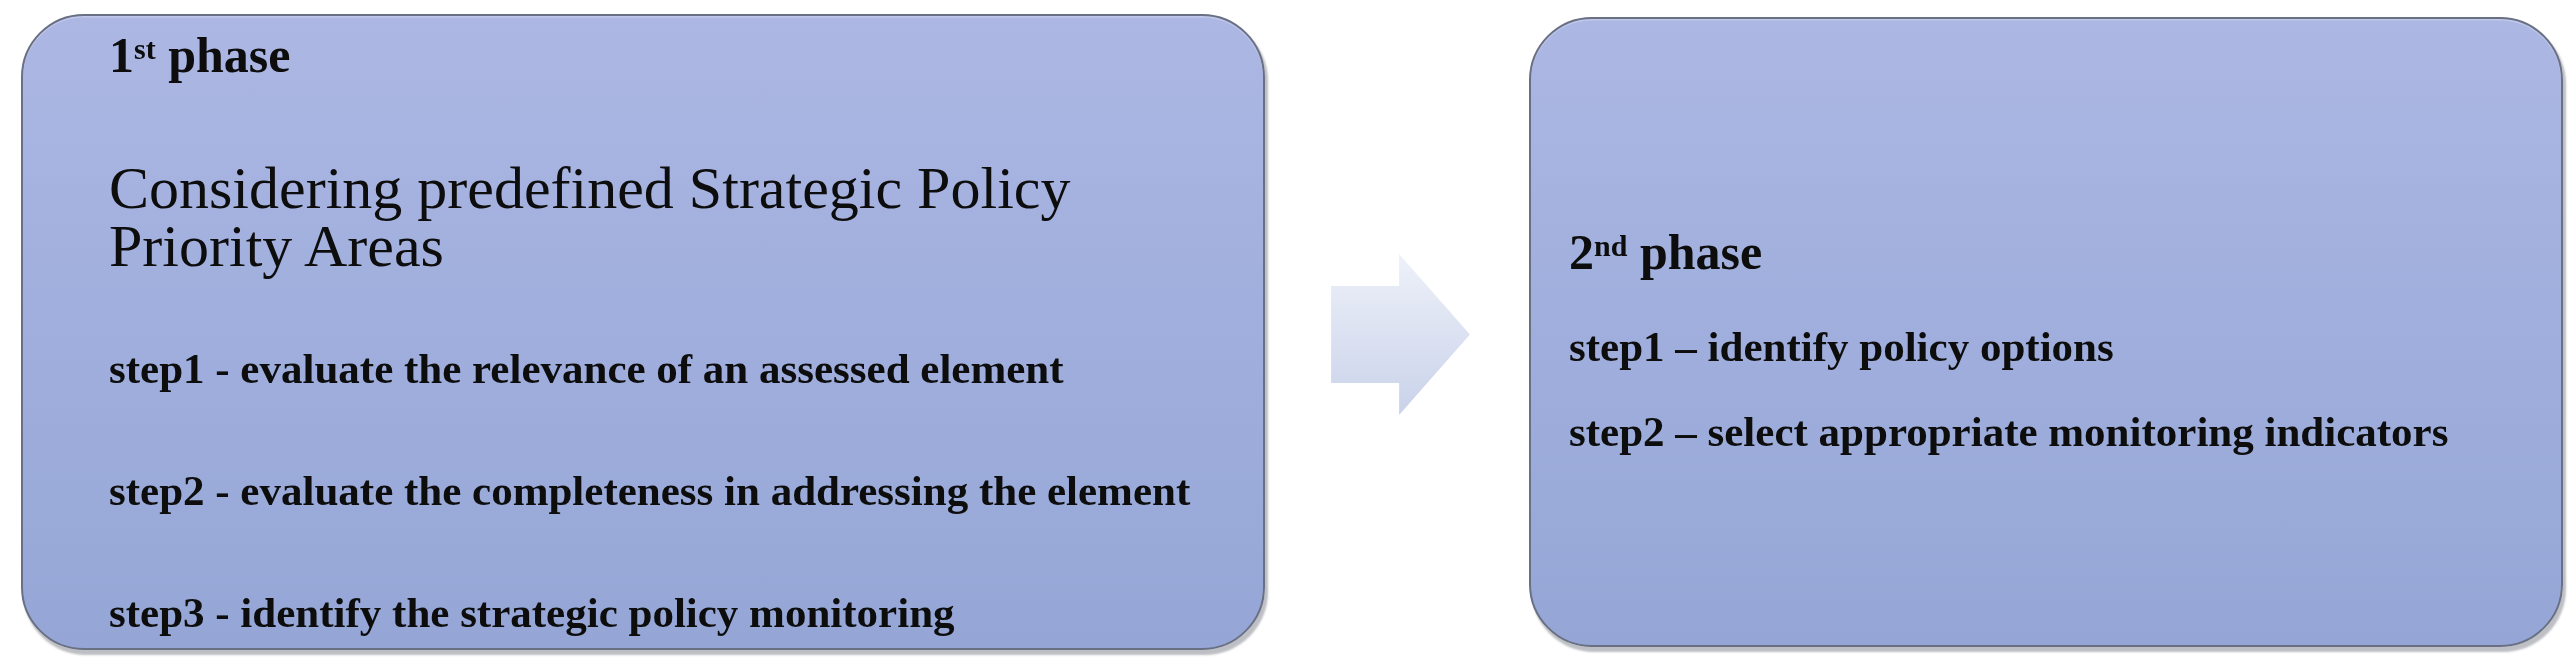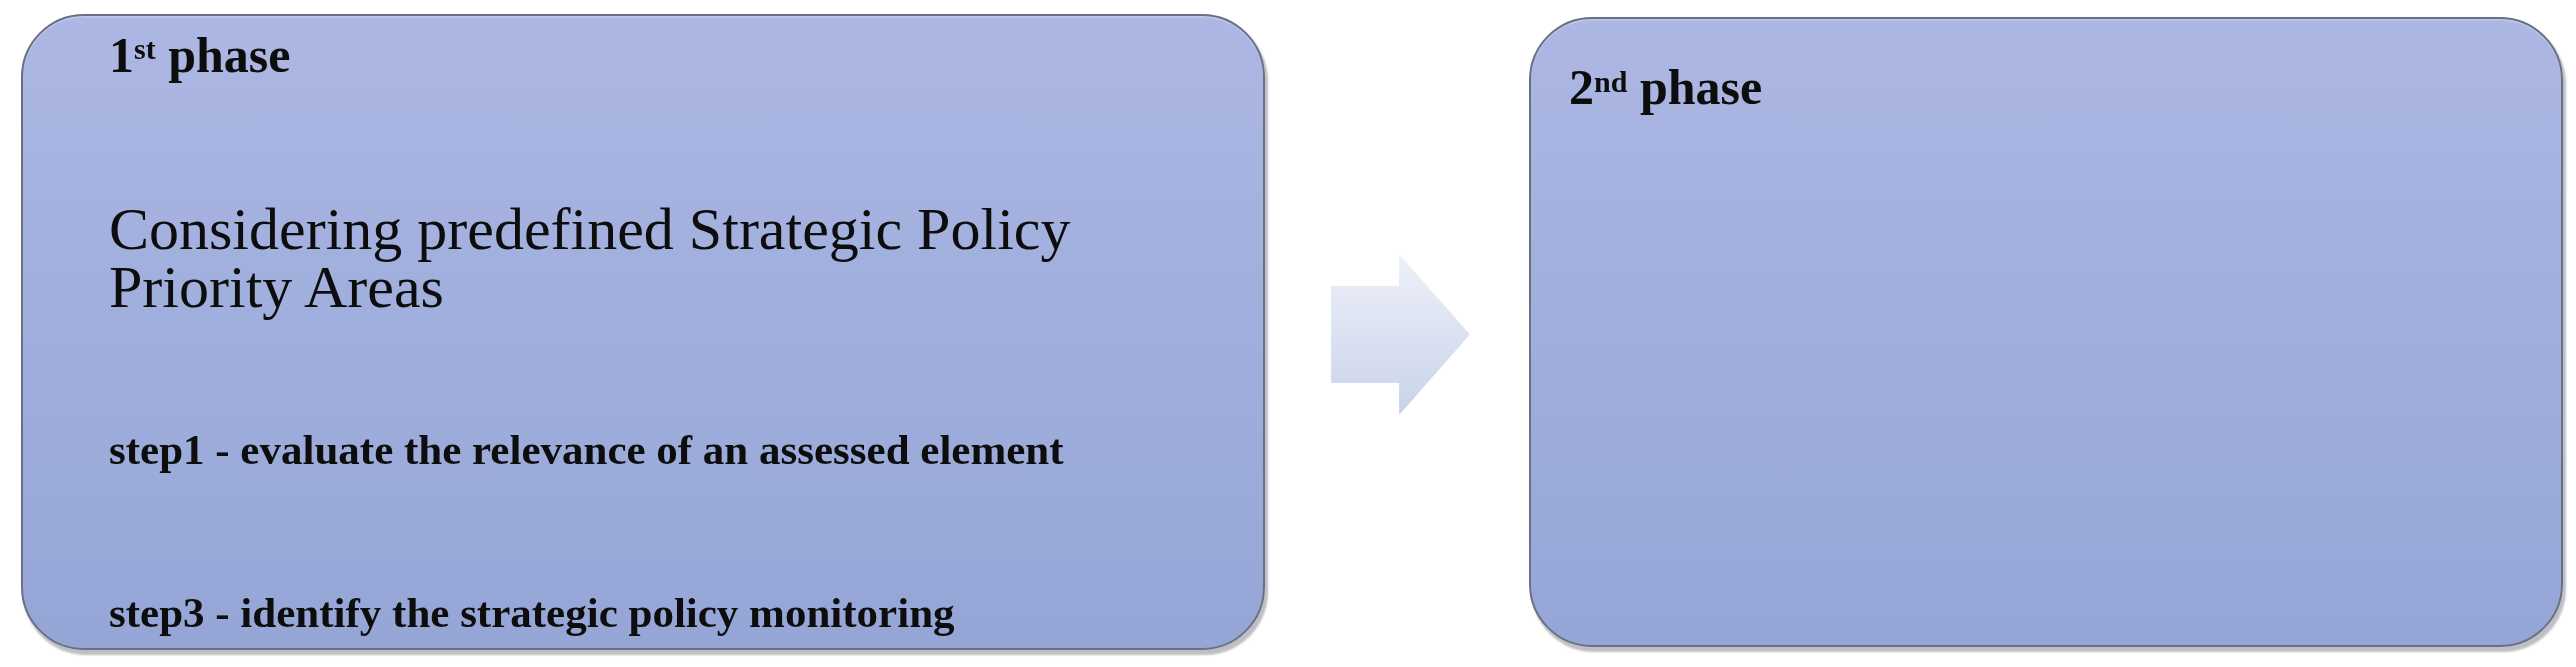--- a/index.html
+++ b/index.html
@@ -46,21 +46,21 @@
     flex-direction: column;
     gap: 26.4px;
   }
   .phase-box.left .phase-content {
     padding: 5.6px 63px 5.6px 39px;
     justify-content: space-between;
     margin-left: 47px;
   }
   .phase-box.right .phase-content {
     padding: 35px 38px 20px 38px;
-    justify-content: flex-start;
+    justify-content: center;
   }
   .phase-content p {
     margin: 0;
   }
   .line-title,
   .line-subtitle {
     font-size: 50px;
     font-weight: bold;
     line-height: 67px;
     white-space: nowrap;
@@ -91,34 +91,37 @@
 </head>
 <body>
 
 <div class="stage">
 
   <div class="phase-box left">
     <div class="phase-content">
       <p class="line-title"><span>1</span><span class="sup">st</span><span> phase</span></p>
       <p class="line-lead">Considering predefined Strategic Policy Priority Areas</p>
       <p class="line-step">step1 - evaluate the relevance of an assessed element</p>
+      <p class="line-step">step2 - evaluate the completeness in addressing the element</p>
       <p class="line-step">step3 - identify the strategic policy monitoring</p>
     </div>
   </div>
 
   <svg class="flow-arrow" viewBox="0 0 200 232" aria-hidden="true">
     <defs>
       <linearGradient id="arrowGrad" x1="0" y1="0" x2="0" y2="1">
         <stop offset="0" stop-color="#eef1f9"></stop>
         <stop offset="1" stop-color="#c9d2ea"></stop>
       </linearGradient>
     </defs>
     <polygon points="0,46 98,46 98,0 200,116 98,232 98,186 0,186" fill="url(#arrowGrad)"></polygon>
   </svg>
 
   <div class="phase-box right">
     <div class="phase-content">
       <p class="line-title"><span>2</span><span class="sup">nd</span><span> phase</span></p>
+      <p class="line-step">step1 – identify policy options</p>
+      <p class="line-step">step2 – select appropriate monitoring indicators</p>
     </div>
   </div>
 
 </div>
 
 
 </body></html>

